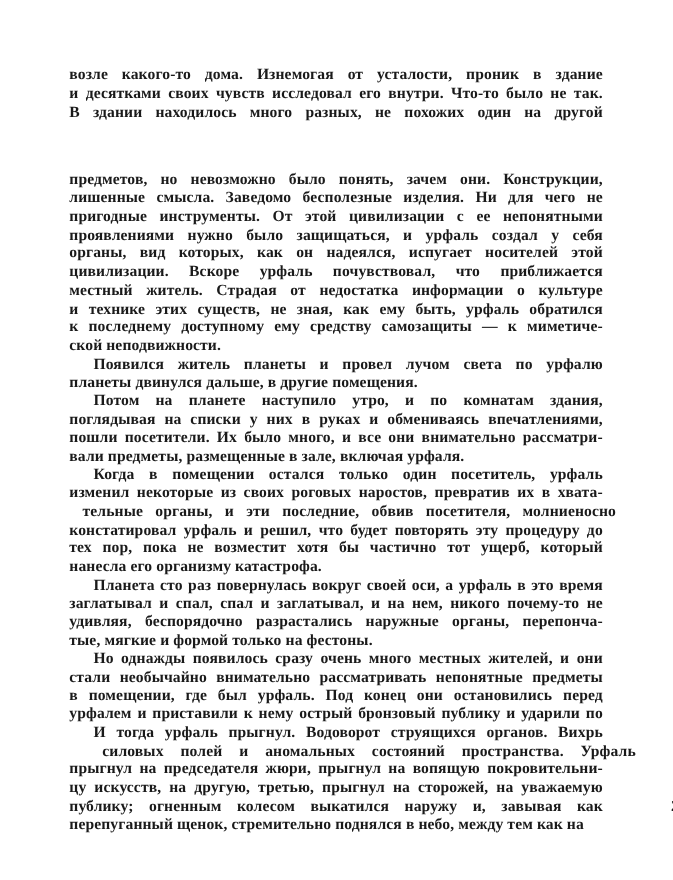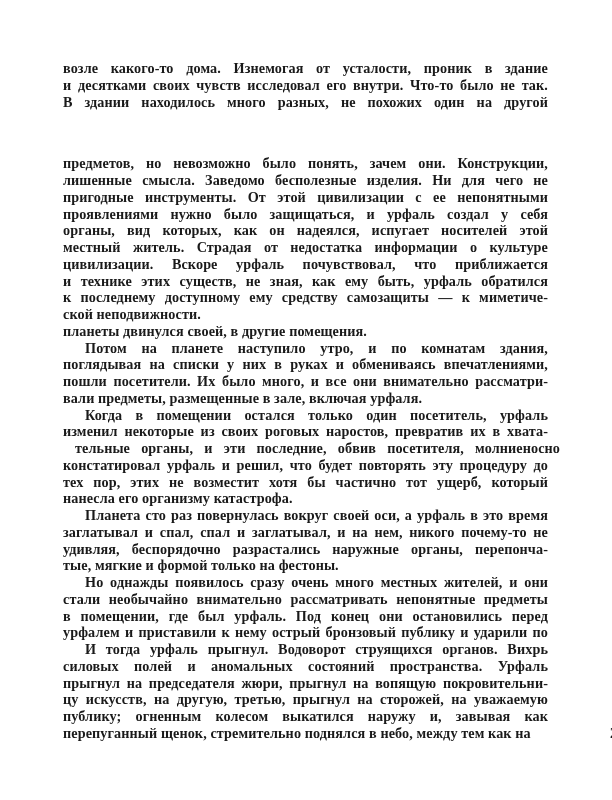--- a/index.html
+++ b/index.html
@@ -42,58 +42,59 @@
 <div class="page" id="page-body">
     <p class="para">
       <span class="line" style="white-space: normal; width: 100%; box-sizing: border-box; text-align-last: justify;">возле какого-то дома. Изнемогая от усталости, проник в здание</span>
       <span class="line" style="white-space: normal; width: 100%; box-sizing: border-box; text-align-last: justify;">и десятками своих чувств исследовал его внутри. Что-то было не так.</span>
       <span class="line" style="white-space: normal; width: 100%; box-sizing: border-box; text-align-last: justify;">В здании находилось много разных, не похожих один на другой</span>
       <span class="line" style="white-space: normal; width: 100%; box-sizing: border-box; text-align-last: justify; margin-top: 45px;">предметов, но невозможно было понять, зачем они. Конструкции,</span>
       <span class="line" style="white-space: normal; width: 100%; box-sizing: border-box; text-align-last: justify;">лишенные смысла. Заведомо бесполезные изделия. Ни для чего не</span>
       <span class="line" style="white-space: normal; width: 100%; box-sizing: border-box; text-align-last: justify;">пригодные инструменты. От этой цивилизации с ее непонятными</span>
       <span class="line" style="white-space: normal; width: 100%; box-sizing: border-box; text-align-last: justify;">проявлениями нужно было защищаться, и урфаль создал у себя</span>
       <span class="line" style="white-space: normal; width: 100%; box-sizing: border-box; text-align-last: justify;">органы, вид которых, как он надеялся, испугает носителей этой</span>
+      <span class="line" style="white-space: normal; width: 100%; box-sizing: border-box; text-align-last: justify;">цивилизации. Вскоре урфаль почувствовал, что приближается</span>
       <span class="line" style="white-space: normal; width: 100%; box-sizing: border-box; text-align-last: justify;">местный житель. Страдая от недостатка информации о культуре</span>
-      <span class="line" style="white-space: normal; width: 100%; box-sizing: border-box; text-align-last: justify;">цивилизации. Вскоре урфаль почувствовал, что приближается</span>
       <span class="line" style="white-space: normal; width: 100%; box-sizing: border-box; text-align-last: justify;">и технике этих существ, не зная, как ему быть, урфаль обратился</span>
       <span class="line" style="white-space: normal; width: 100%; box-sizing: border-box; text-align-last: justify;">к последнему доступному ему средству самозащиты — к миметиче-</span>
       <span class="line last" style="white-space: normal; width: 100%; box-sizing: border-box;">ской неподвижности.</span>
     </p>
     <p class="para indent" style="text-indent: 0px;">
-      <span class="line last" style="white-space: normal; width: 100%; box-sizing: border-box;">планеты двинулся своей, в другие помещения.</span>
+      <span class="line" style="padding-left: 22px; white-space: normal; width: 100%; box-sizing: border-box; text-align-last: justify;">Появился житель планеты и провел лучом света по урфалю</span>
+      <span class="line last" style="white-space: normal; width: 100%; box-sizing: border-box;">планеты двинулся дальше, в другие помещения.</span>
     </p>
     <p class="para indent" style="text-indent: 0px;">
       <span class="line" style="padding-left: 22px; white-space: normal; width: 100%; box-sizing: border-box; text-align-last: justify;">Потом на планете наступило утро, и по комнатам здания,</span>
       <span class="line" style="white-space: normal; width: 100%; box-sizing: border-box; text-align-last: justify;">поглядывая на списки у них в руках и обмениваясь впечатлениями,</span>
       <span class="line" style="white-space: normal; width: 100%; box-sizing: border-box; text-align-last: justify;">пошли посетители. Их было много, и все они внимательно рассматри-</span>
       <span class="line last" style="white-space: normal; width: 100%; box-sizing: border-box;">вали предметы, размещенные в зале, включая урфаля.</span>
     </p>
     <p class="para indent" style="text-indent: 0px;">
       <span class="line" style="padding-left: 22px; white-space: normal; width: 100%; box-sizing: border-box; text-align-last: justify;">Когда в помещении остался только один посетитель, урфаль</span>
       <span class="line" style="white-space: normal; width: 100%; box-sizing: border-box; text-align-last: justify;">изменил некоторые из своих роговых наростов, превратив их в хвата-</span>
       <span class="line" style="white-space: normal; width: 100%; box-sizing: border-box; text-align-last: justify; margin-left: 12px;">тельные органы, и эти последние, обвив посетителя, молниеносно</span>
       <span class="line" style="white-space: normal; width: 100%; box-sizing: border-box; text-align-last: justify;">констатировал урфаль и решил, что будет повторять эту процедуру до</span>
-      <span class="line" style="white-space: normal; width: 100%; box-sizing: border-box; text-align-last: justify;">тех пор, этих не возместит хотя бы частично тот ущерб, который</span>
+      <span class="line" style="white-space: normal; width: 100%; box-sizing: border-box; text-align-last: justify;">тех пор, пока не возместит хотя бы частично тот ущерб, который</span>
       <span class="line last" style="white-space: normal; width: 100%; box-sizing: border-box;">нанесла его организму катастрофа.</span>
     </p>
     <p class="para indent" style="text-indent: 0px;">
       <span class="line" style="padding-left: 22px; white-space: normal; width: 100%; box-sizing: border-box; text-align-last: justify;">Планета сто раз повернулась вокруг своей оси, а урфаль в это время</span>
       <span class="line" style="white-space: normal; width: 100%; box-sizing: border-box; text-align-last: justify;">заглатывал и спал, спал и заглатывал, и на нем, никого почему-то не</span>
       <span class="line" style="white-space: normal; width: 100%; box-sizing: border-box; text-align-last: justify;">удивляя, беспорядочно разрастались наружные органы, перепонча-</span>
       <span class="line last" style="white-space: normal; width: 100%; box-sizing: border-box;">тые, мягкие и формой только на фестоны.</span>
     </p>
     <p class="para indent" style="text-indent: 0px;">
       <span class="line" style="padding-left: 22px; white-space: normal; width: 100%; box-sizing: border-box; text-align-last: justify;">Но однажды появилось сразу очень много местных жителей, и они</span>
       <span class="line" style="white-space: normal; width: 100%; box-sizing: border-box; text-align-last: justify;">стали необычайно внимательно рассматривать непонятные предметы</span>
       <span class="line" style="white-space: normal; width: 100%; box-sizing: border-box; text-align-last: justify;">в помещении, где был урфаль. Под конец они остановились перед</span>
       <span class="line" style="white-space: normal; width: 100%; box-sizing: border-box; text-align-last: justify;">урфалем и приставили к нему острый бронзовый публику и ударили по</span>
     </p>
     <p class="para indent" style="text-indent: 0px;">
       <span class="line" style="padding-left: 22px; white-space: normal; width: 100%; box-sizing: border-box; text-align-last: justify;">И тогда урфаль прыгнул. Водоворот струящихся органов. Вихрь</span>
-      <span class="line" style="white-space: normal; width: 100%; box-sizing: border-box; text-align-last: justify;">силовых полей и аномальных состояний пространства. Урфаль</span>
+      <span class="line" style="white-space: normal; width: 100%; box-sizing: border-box; text-align-last: justify; margin-left: 30px;">силовых полей и аномальных состояний пространства. Урфаль</span>
       <span class="line" style="white-space: normal; width: 100%; box-sizing: border-box; text-align-last: justify;">прыгнул на председателя жюри, прыгнул на вопящую покровительни-</span>
       <span class="line" style="white-space: normal; width: 100%; box-sizing: border-box; text-align-last: justify;">цу искусств, на другую, третью, прыгнул на сторожей, на уважаемую</span>
       <span class="line" style="white-space: normal; width: 100%; box-sizing: border-box; text-align-last: justify;">публику; огненным колесом выкатился наружу и, завывая как</span>
       <span class="line last" style="white-space: normal; width: 100%; box-sizing: border-box;">перепуганный щенок, стремительно поднялся в небо, между тем как на</span>
     </p>
   </div>
 
 <div class="page-number">24</div>
 
 </body></html>

